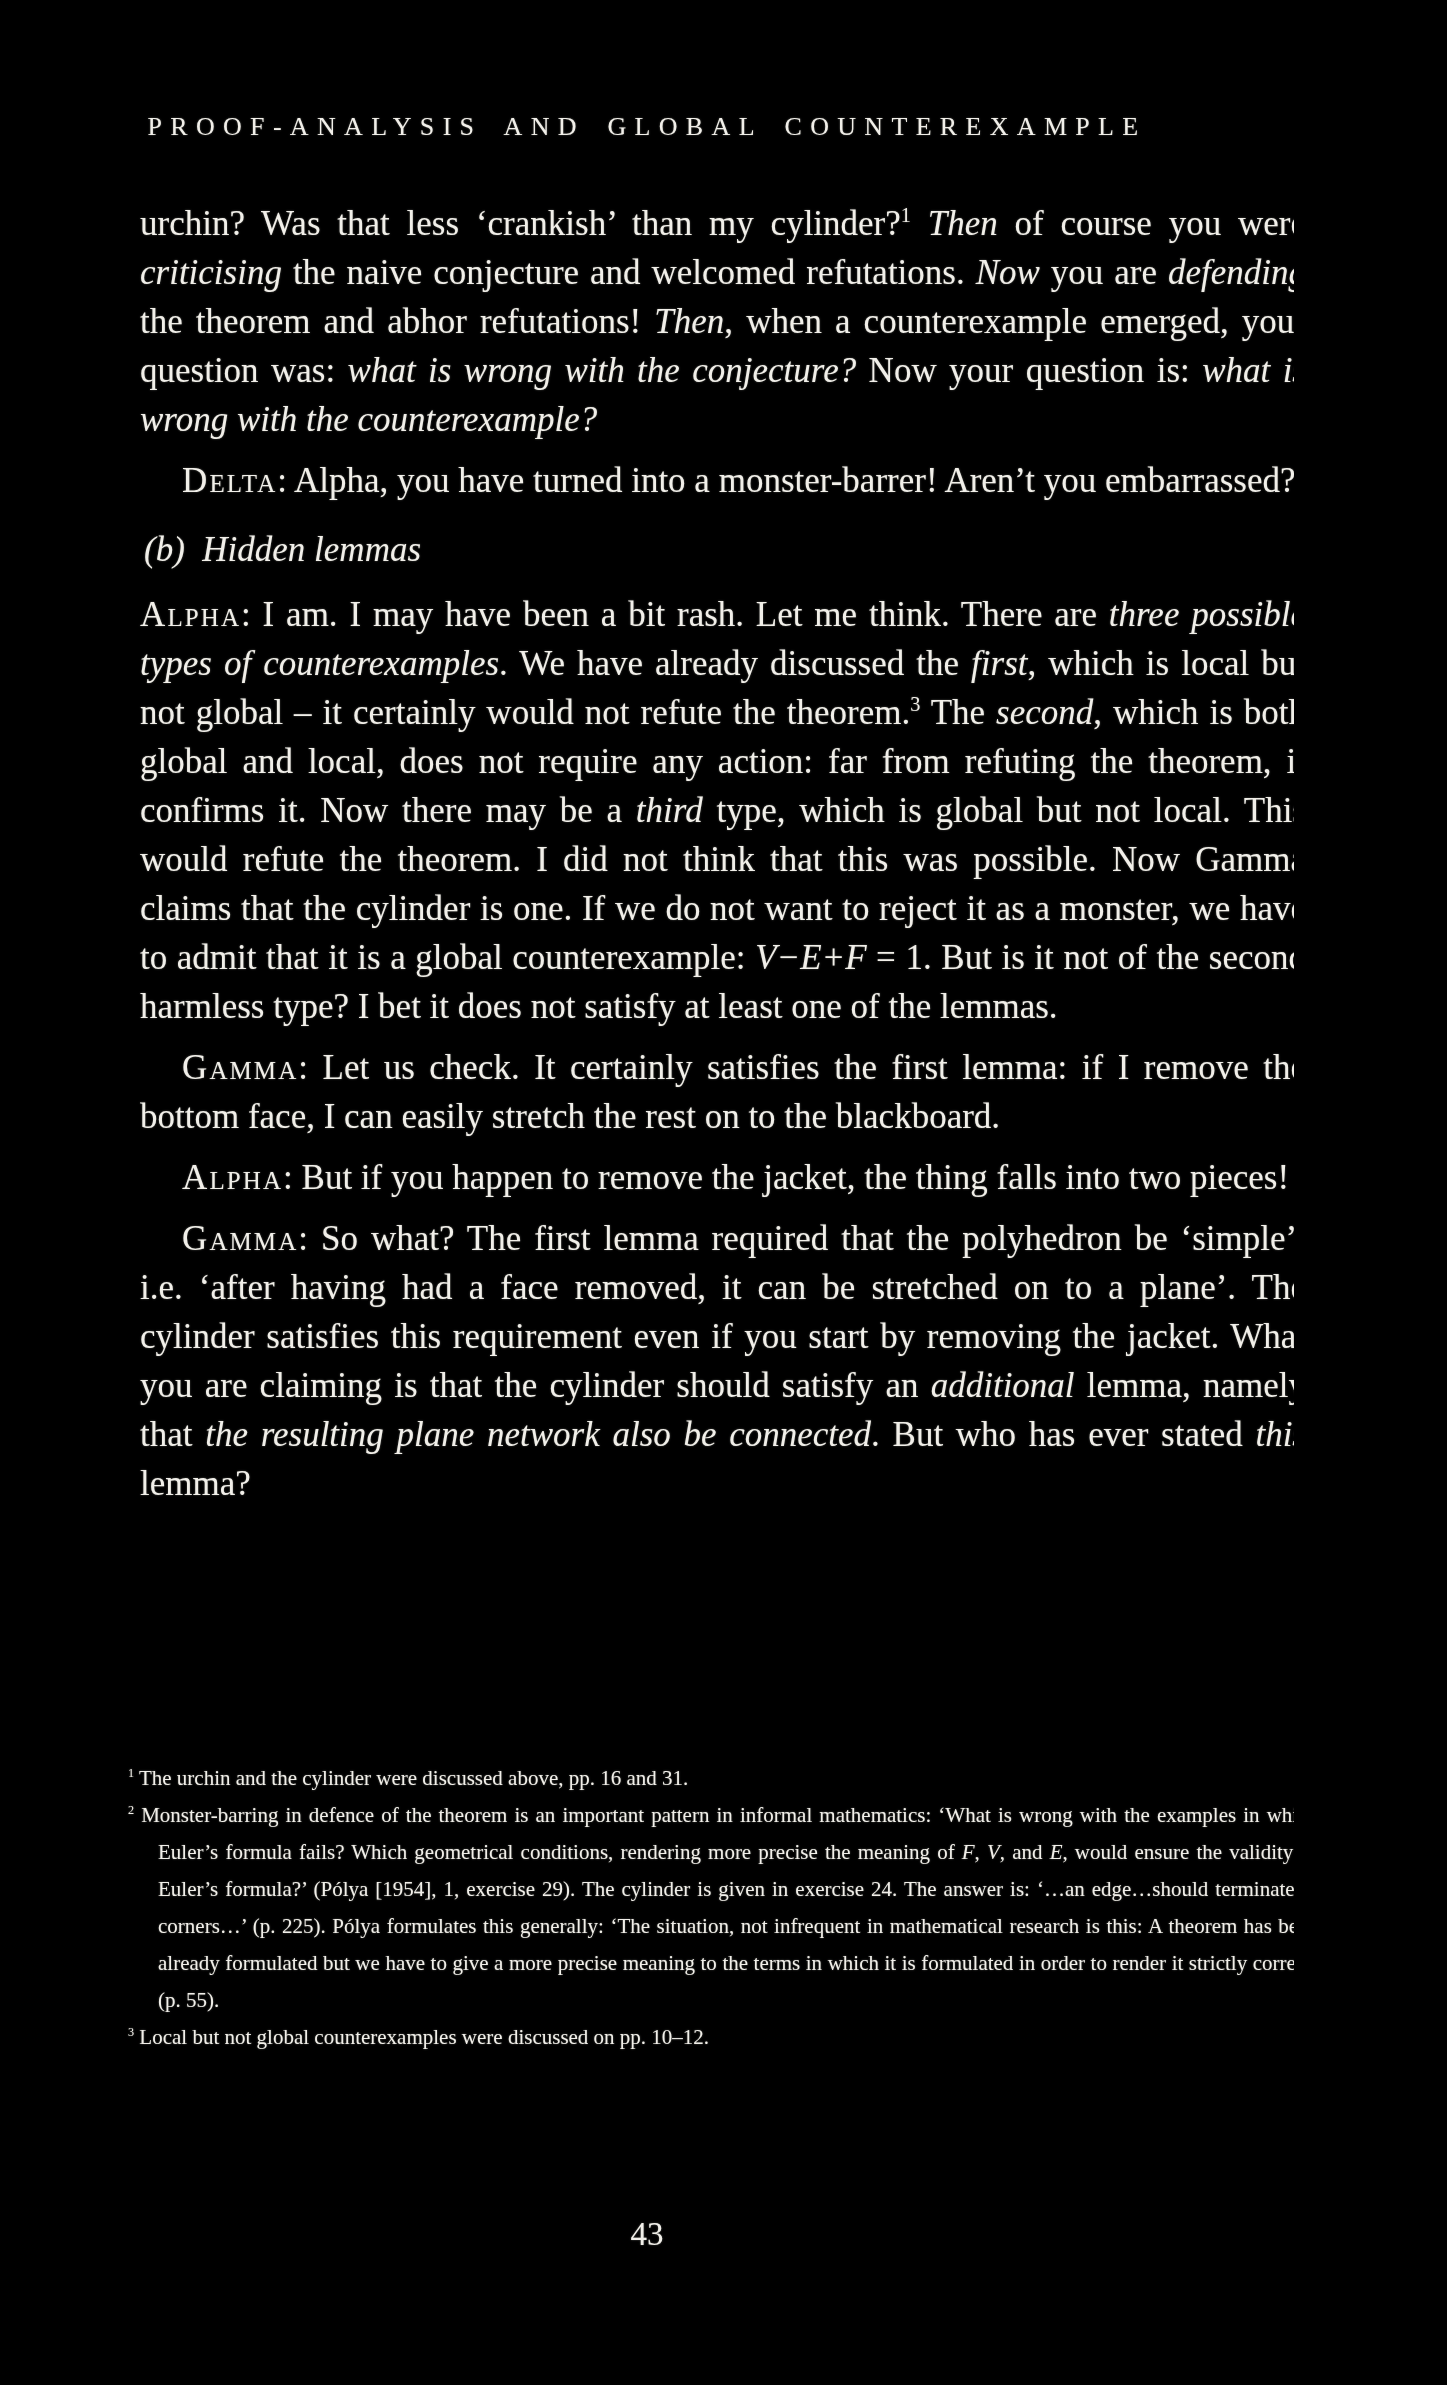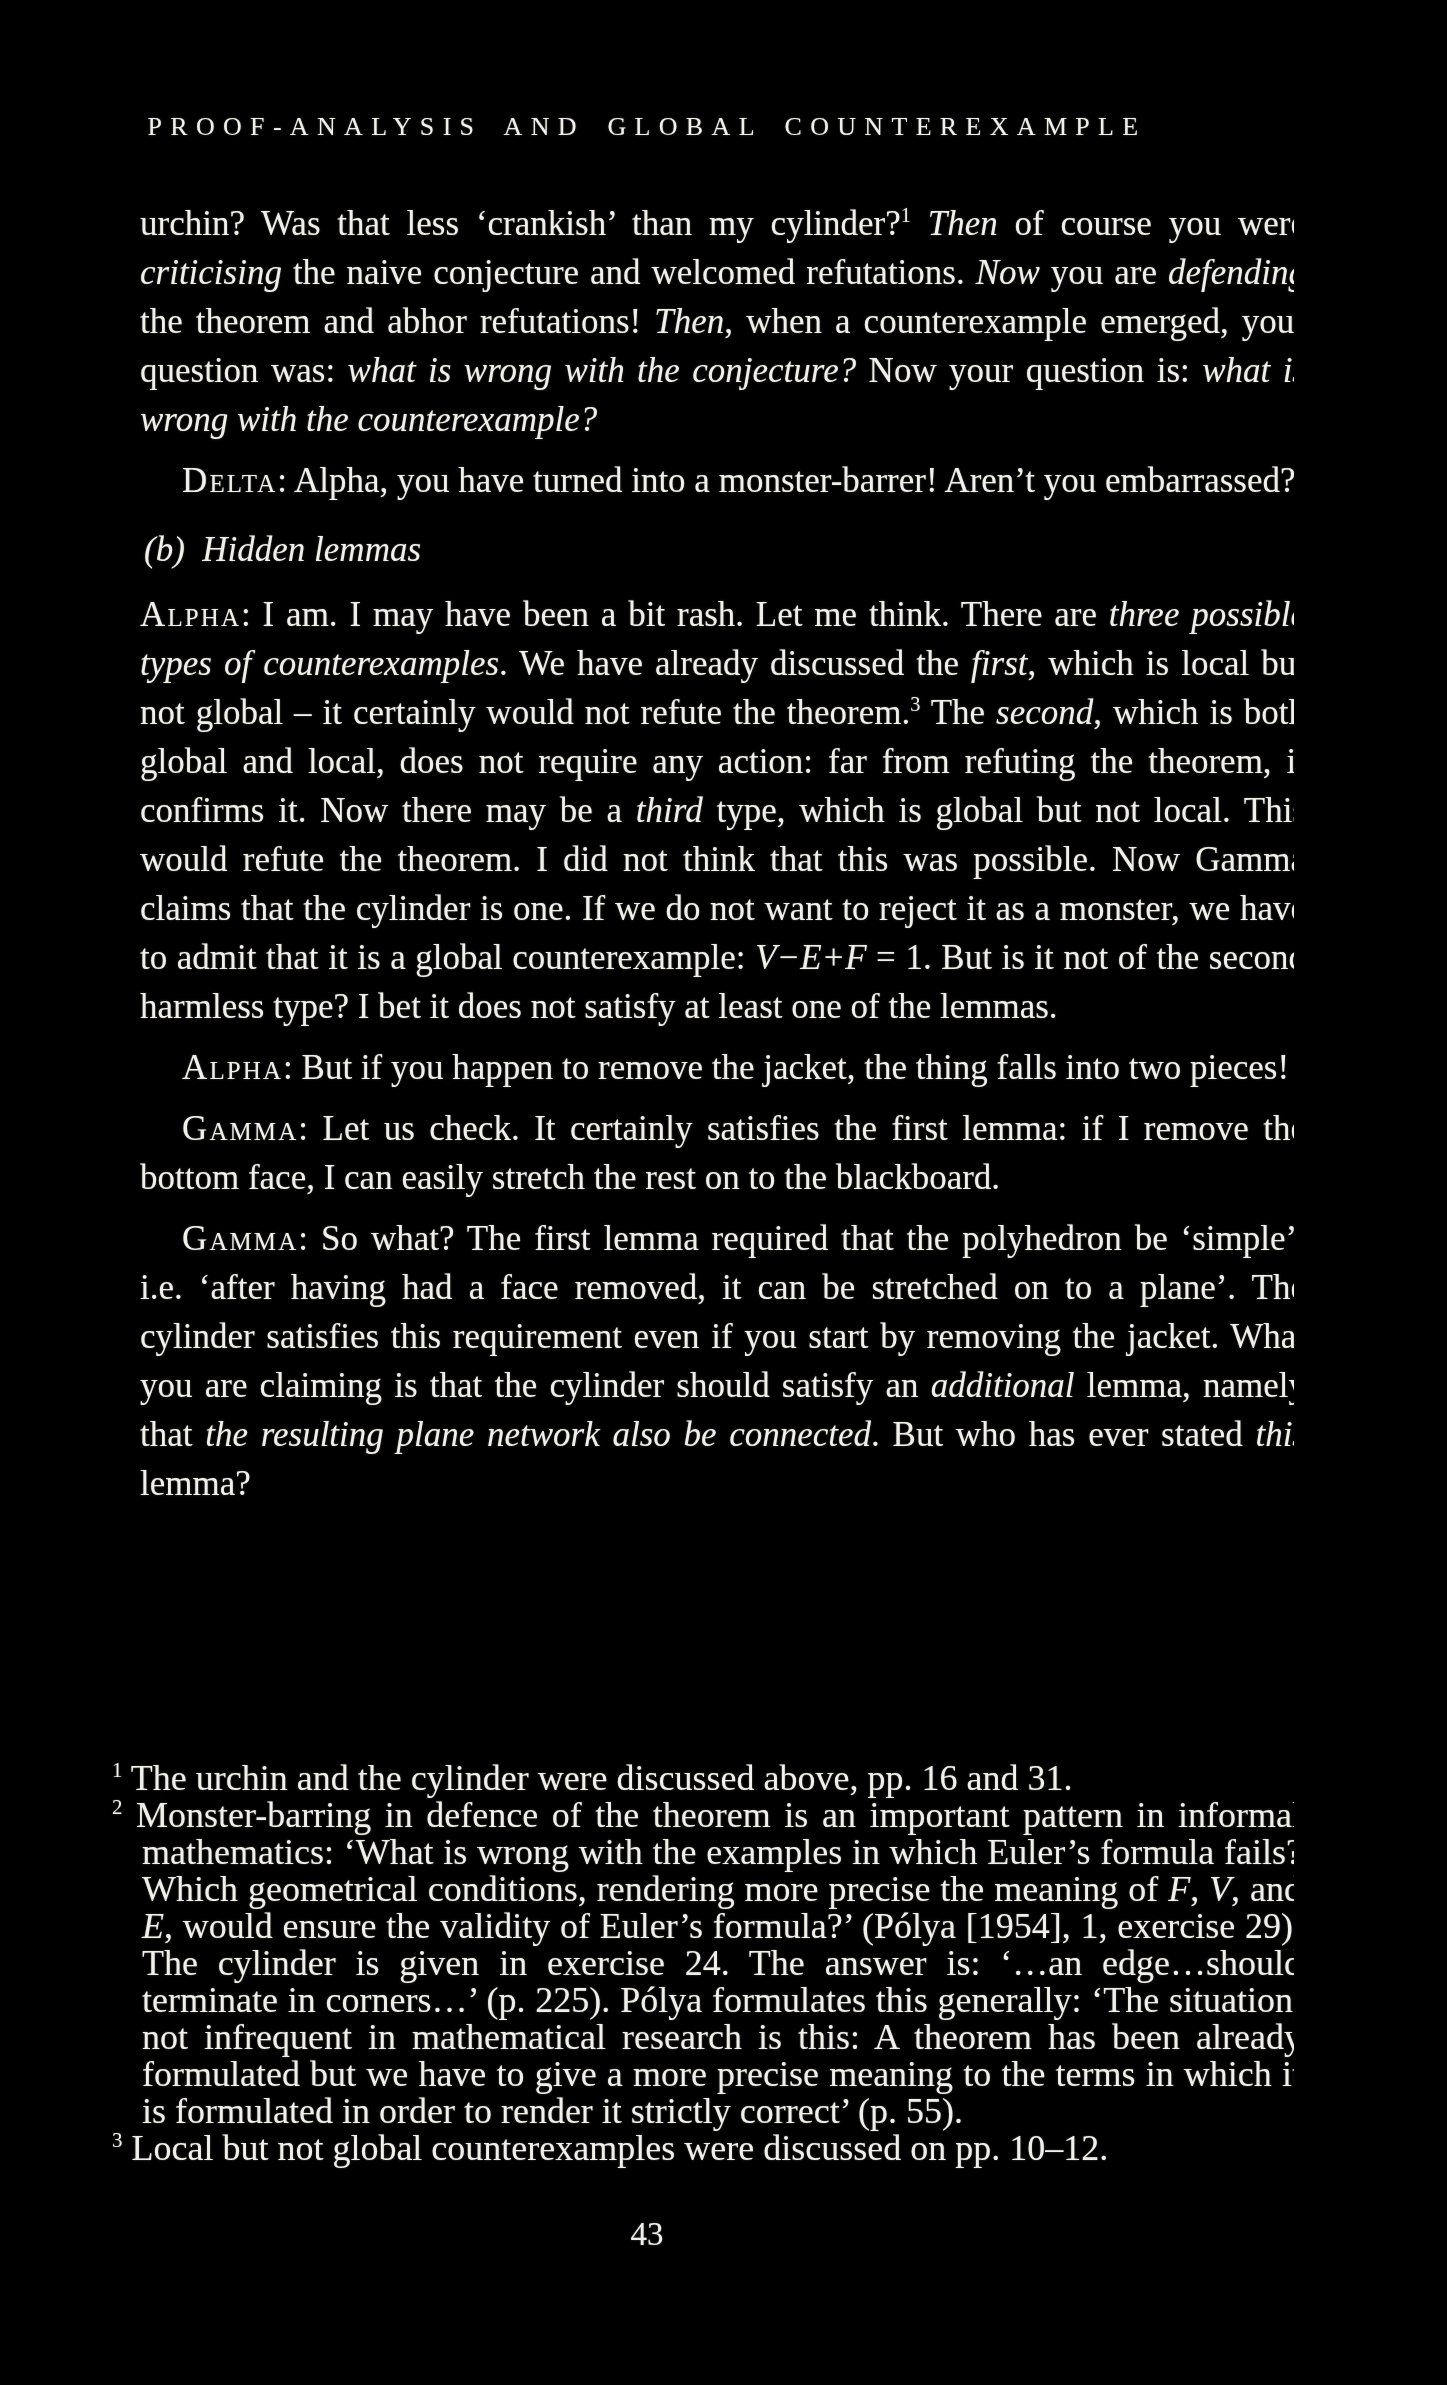--- a/index.html
+++ b/index.html
@@ -42,23 +42,23 @@
   .section-heading {
     font-size: 35px;
     font-weight: normal;
     margin: 20px 0 16px 16px;
     text-align: left;
     line-height: 49px;
   }
   .footnotes {
     position: absolute;
     top: 1760px;
-    left: 112px;
+    left: 128px;
     width: 1190px;
-    font-size: 36px;
+    font-size: 21px;
     line-height: 37px;
     text-align: justify;
   }
   .footnote {
     margin: 0;
     padding-left: 30px;
     text-indent: -30px;
   }
   .page-number {
     position: absolute;
@@ -86,23 +86,23 @@
   <section class="text-block">
 
     <p class="para"><span>urchin? Was that less ‘crankish’ than my cylinder?</span><sup>1</sup><span> </span><span class="s-i">Then</span><span> of course you were </span><span class="s-i">criticising</span><span> the naive conjecture and welcomed refutations. </span><span class="s-i">Now</span><span> you are </span><span class="s-i">defending</span><span> the theorem and abhor refutations! </span><span class="s-i">Then</span><span>, when a counterexample emerged, your question was: </span><span class="s-i">what is wrong with the conjecture?</span><span> Now your question is: </span><span class="s-i">what is wrong with the counterexample?</span></p>
 
     <p class="para indent"><span class="s-sc">Delta</span><span>: Alpha, you have turned into a monster-barrer! Aren’t you embarrassed?</span><sup>2</sup></p>
 
     <h2 class="section-heading"><span class="s-i">(b)</span><span> </span><span class="s-i">Hidden lemmas</span></h2>
 
     <p class="para"><span class="s-sc">Alpha</span><span>: I am. I may have been a bit rash. Let me think. There are </span><span class="s-i">three possible types of counterexamples</span><span>. We have already discussed the </span><span class="s-i">first</span><span>, which is local but not global – it certainly would not refute the theorem.</span><sup>3</sup><span> The </span><span class="s-i">second</span><span>, which is both global and local, does not require any action: far from refuting the theorem, it confirms it. Now there may be a </span><span class="s-i">third</span><span> type, which is global but not local. This would refute the theorem. I did not think that this was possible. Now Gamma claims that the cylinder is one. If we do not want to reject it as a monster, we have to admit that it is a global counterexample: </span><span class="s-i">V−E+F</span><span> = 1. But is it not of the second harmless type? I bet it does not satisfy at least one of the lemmas.</span></p>
 
+    <p class="para indent"><span class="s-sc">Gamma</span><span>: Let us check. It certainly satisfies the first lemma: if I remove the bottom face, I can easily stretch the rest on to the blackboard.</span></p>
+
     <p class="para indent"><span class="s-sc">Alpha</span><span>: But if you happen to remove the jacket, the thing falls into two pieces!</span></p>
-
-    <p class="para indent"><span class="s-sc">Gamma</span><span>: Let us check. It certainly satisfies the first lemma: if I remove the bottom face, I can easily stretch the rest on to the blackboard.</span></p>
 
     <p class="para indent"><span class="s-sc">Gamma</span><span>: So what? The first lemma required that the polyhedron be ‘simple’, i.e. ‘after having had a face removed, it can be stretched on to a plane’. The cylinder satisfies this requirement even if you start by removing the jacket. What you are claiming is that the cylinder should satisfy an </span><span class="s-i">additional</span><span> lemma, namely that </span><span class="s-i">the resulting plane network also be connected</span><span>. But who has ever stated </span><span class="s-i">this</span><span> lemma?</span></p>
 
   </section>
 
   <section class="footnotes">
 
     <p class="footnote"><sup>1</sup><span> The urchin and the cylinder were discussed above, pp. 16 and 31.</span></p>
 
     <p class="footnote"><sup>2</sup><span> Monster-barring in defence of the theorem is an important pattern in informal mathematics: ‘What is wrong with the examples in which Euler’s formula fails? Which geometrical conditions, rendering more precise the meaning of </span><span class="s-i">F</span><span>, </span><span class="s-i">V</span><span>, and </span><span class="s-i">E</span><span>, would ensure the validity of Euler’s formula?’ (Pólya [1954], 1, exercise 29). The cylinder is given in exercise 24. The answer is: ‘…an edge…should terminate in corners…’ (p. 225). Pólya formulates this generally: ‘The situation, not infrequent in mathematical research is this: A theorem has been already formulated but we have to give a more precise meaning to the terms in which it is formulated in order to render it strictly correct’ (p. 55).</span></p>

